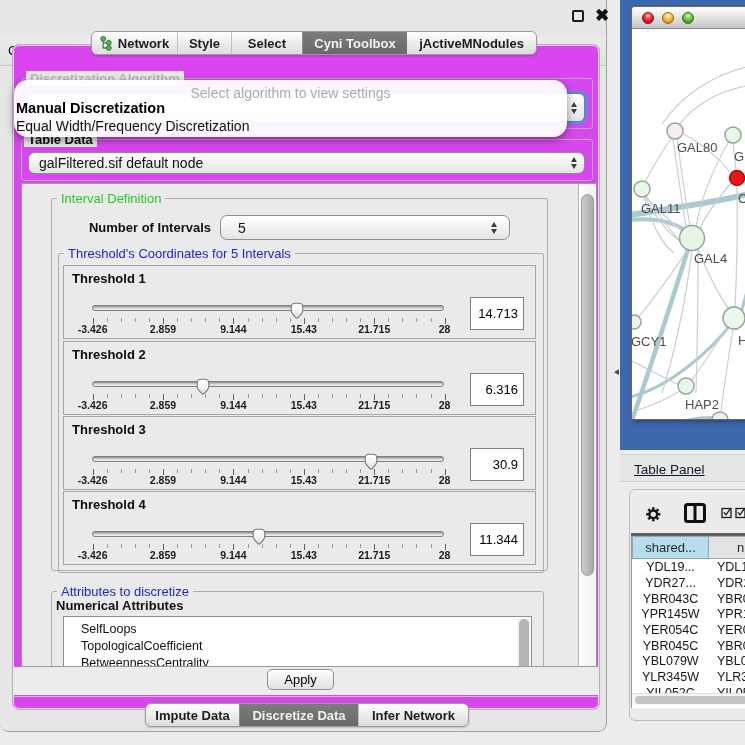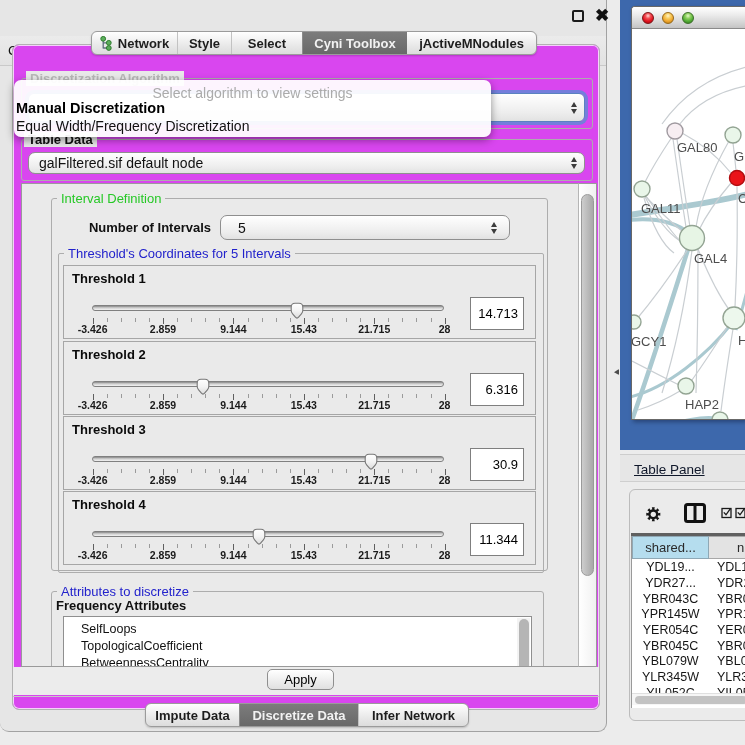--- a/index.html
+++ b/index.html
@@ -34,22 +34,22 @@
   .bold { font-weight:bold; }
 
   .combo { position:absolute; background:linear-gradient(#ffffff,#ededed 70%,#e2e2e2); border:1px solid #8f8f8f;
            border-radius:7px; font-size:14px; color:#111; }
   .combo .cv { position:absolute; left:10px; top:50%; transform:translateY(-50%); }
   .arrows { position:absolute; right:6px; top:50%; transform:translateY(-50%); width:7px; height:12px; }
   .arrows:before { content:""; position:absolute; left:0; top:0; border-left:3.5px solid transparent; border-right:3.5px solid transparent; border-bottom:5px solid #3c3c3c; }
   .arrows:after  { content:""; position:absolute; left:0; bottom:0; border-left:3.5px solid transparent; border-right:3.5px solid transparent; border-top:5px solid #3c3c3c; }
 
   
-  .popup { position:absolute; left:14px; top:80px; width:477px; height:57px; background:rgba(255,255,255,.94);
-           border-radius:7px; box-shadow:0 3px 8px rgba(0,0,0,.42); z-index:50; }
+  .popup { position:absolute; left:14px; top:80px; width:553px; height:57px; background:rgba(255,255,255,.94);
+           border-radius:14px; box-shadow:0 3px 8px rgba(0,0,0,.42); z-index:50; }
   .popup .p0 { position:absolute; left:0; right:0; top:5px; text-align:center; color:#ababab; font-size:14px; }
   .popup .p1 { position:absolute; left:2px; top:20px; font-size:14.5px; font-weight:bold; color:#000; }
   .popup .p2 { position:absolute; left:2px; top:37.5px; font-size:14px; color:#111; }
 
   
   .viewport { position:absolute; left:8px; top:138px; width:557px; height:484px; background:#eaeaea;
               border:1px solid #9a9a9a; border-right:none; overflow:hidden; }
   .vscroll { position:absolute; left:565px; top:138px; width:19px; height:484px;
              background:linear-gradient(to right,#ffffff,#f1f1f1); border:1px solid #9a9a9a; border-left:1px solid #b5b5b5; }
   .vscroll .vthumb { position:absolute; left:2px; top:10px; width:13px; height:382px; border-radius:7px;
@@ -354,21 +354,21 @@
               <div class="ticklab" style="left:209.8px">15.43</div>
               <div class="ticklab" style="left:280.2px">21.715</div>
               <div class="ticklab" style="left:350.6px">28</div>
   <div class="valbox">11.344</div>
 </div>
 
         </div>
         <div class="group g-attr">
           <span class="gtitle">Attributes to discretize</span>
         </div>
-        <div class="lbl-na">Frequency Attributes</div>
+        <div class="lbl-na">Numerical Attributes</div>
         <div class="attrlist">
           <div class="it" style="top:5px;">SelfLoops</div>
           <div class="it" style="top:22px;">TopologicalCoefficient</div>
           <div class="it" style="top:39px;">BetweennessCentrality</div>
           <div class="sb">
               <div class="th"></div>
             </div>
         </div>
       </div>
       <div class="vscroll">

